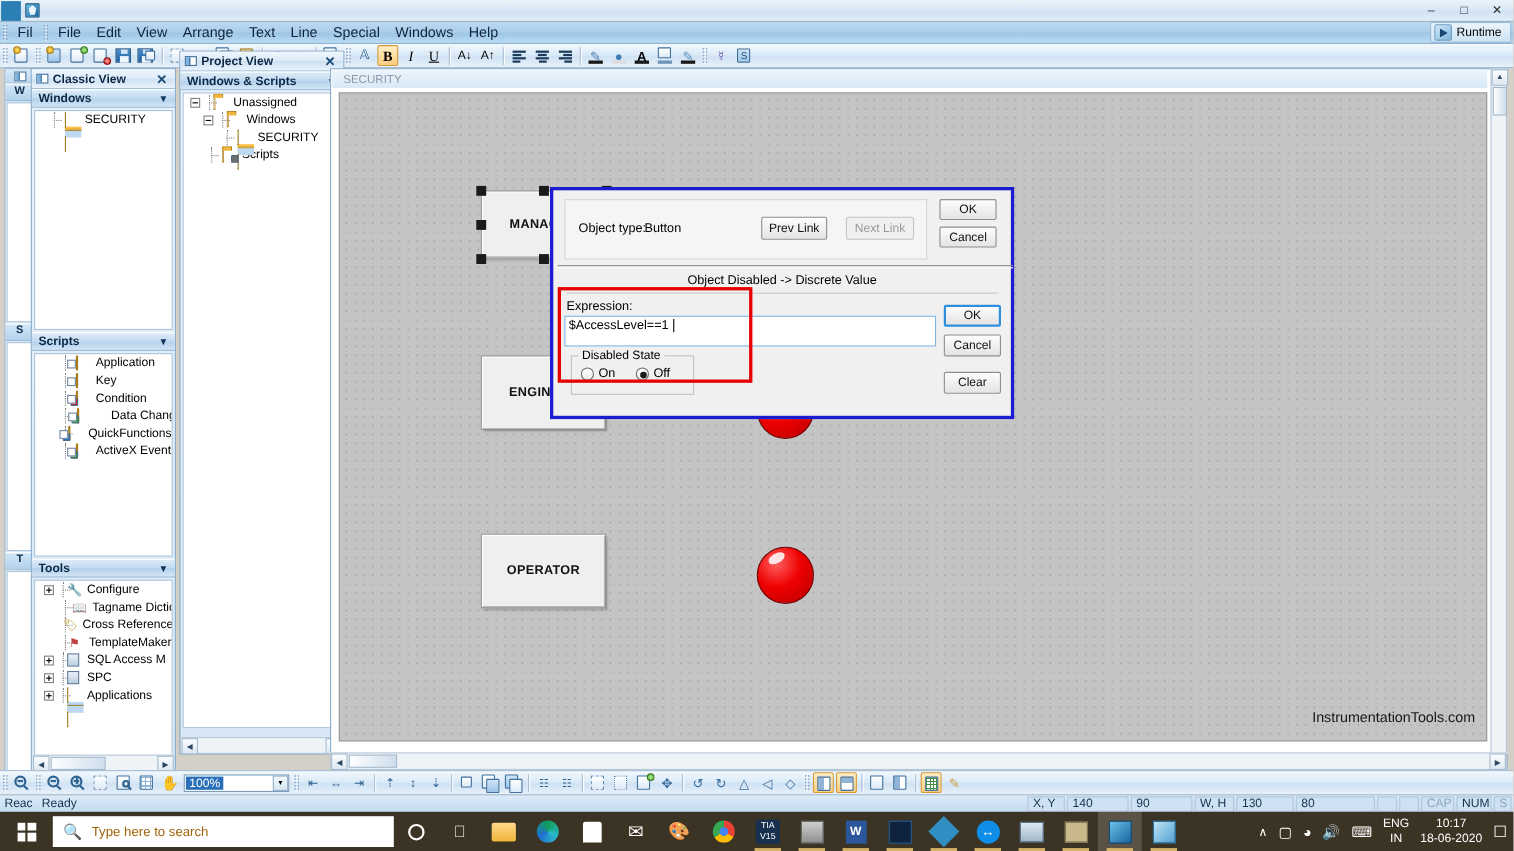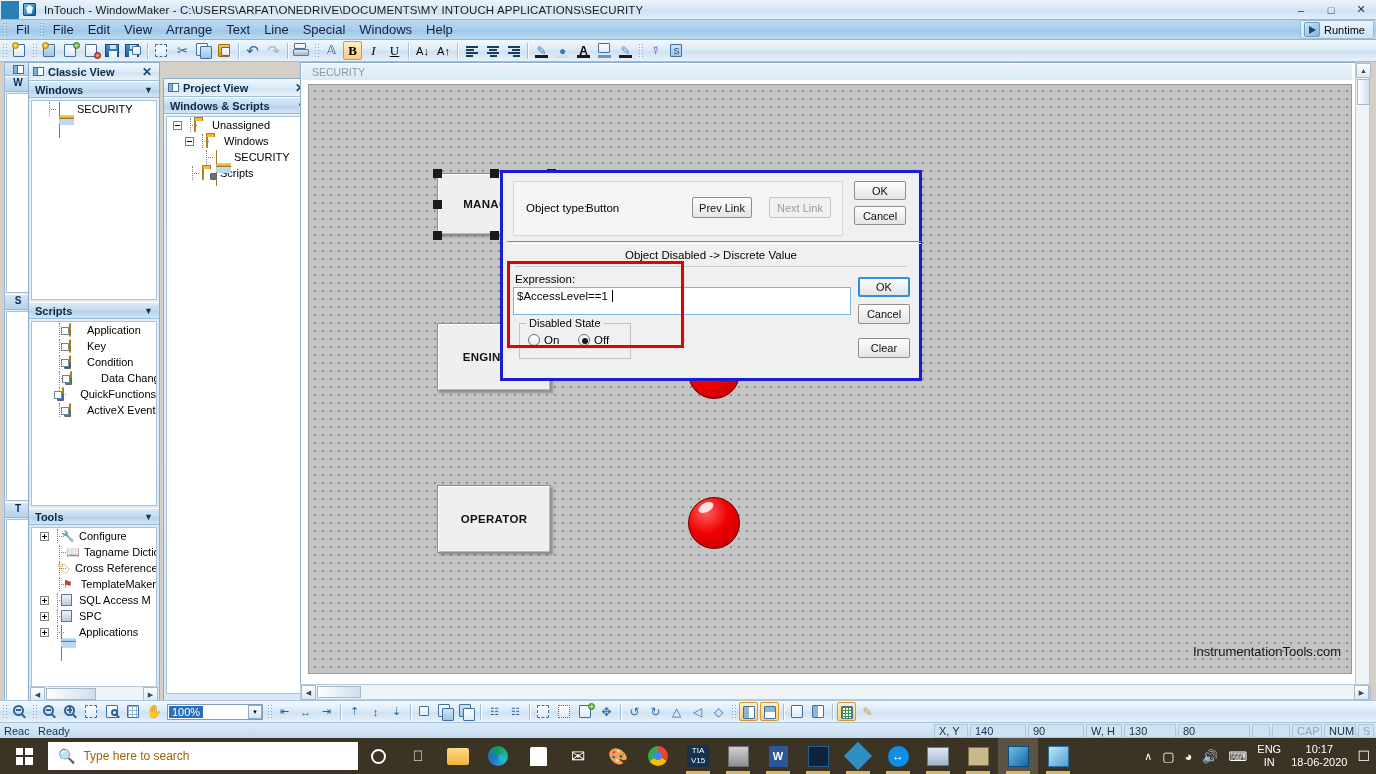--- a/index.html
+++ b/index.html
@@ -190,21 +190,20 @@
 </head>
 <body>
 
 <div class="app">
 
   <div class="titlebar">
     <div class="tb-ico1"></div>
     <div class="tb-ico2">
         <div class="wm-logo"></div>
       </div>
-    <div class="title-text">InTouch - WindowMaker - C:\USERS\ARFAT\ONEDRIVE\DOCUMENTS\MY INTOUCH APPLICATIONS\SECURITY</div>
     <div class="win-btns">
       <div class="win-btn">–</div>
       <div class="win-btn">□</div>
       <div class="win-btn close">✕</div>
     </div>
   </div>
 
   <div class="menubar">
     <div class="grip"></div>
     <div class="menu-item">Fil</div>
@@ -471,21 +470,21 @@
       </div>
     </div>
 
     <div class="hscroll" style="left:1px;right:1px;bottom:1px;height:14px;">
       <div class="sb-arrow" style="position:absolute;left:0;top:0;">◀</div>
       <div class="sb-arrow" style="position:absolute;right:0;top:0;">▶</div>
       <div class="sb-thumb" style="left:16px;top:1px;height:12px;width:50px;"></div>
     </div>
   </div>
 
-  <div class="panel" style="left:163px; top:78px; width:150px; height:640px;">
+  <div class="panel" style="left:163px; top:46px; width:150px; height:640px;">
     <div class="panel-title">
       <div class="mini-ico">
           <i></i>
         </div>
       <span>Project View</span>
       <span class="x">✕</span>
     </div>
     <div class="sec-hdr">
       <span>Windows &amp; Scripts</span>
       <span class="caret">▼</span>

